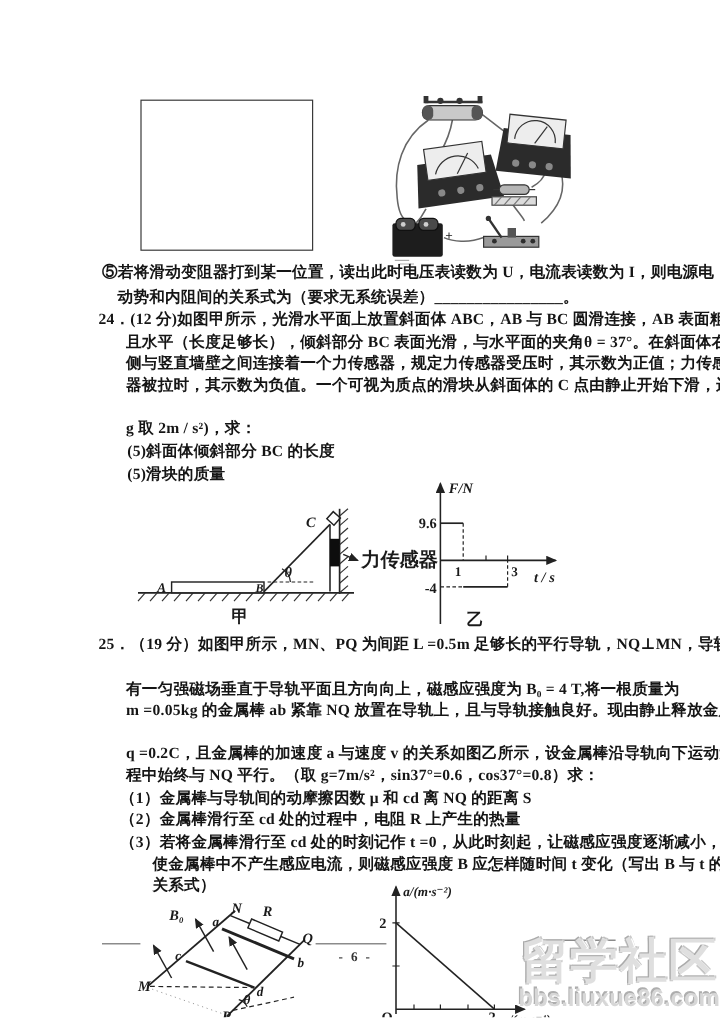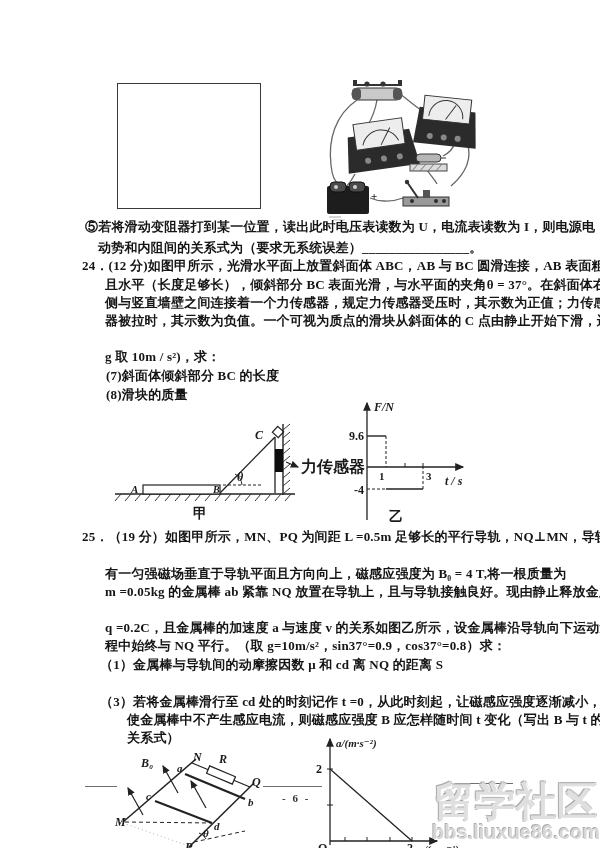--- a/index.html
+++ b/index.html
@@ -104,30 +104,31 @@
     </g>
   </svg>
 
   <div class="tline" style="left:85px;top:218px">⑤若将滑动变阻器打到某一位置，读出此时电压表读数为 U，电流表读数为 I，则电源电</div>
   <div class="tline" style="left:98px;top:239px">动势和内阻间的关系式为（要求无系统误差）________________。</div>
 
   <div class="tline" style="left:82px;top:257px">24．(12 分)如图甲所示，光滑水平面上放置斜面体 ABC，AB 与 BC 圆滑连接，AB 表面粗糙</div>
   <div class="tline" style="left:105px;top:276px">且水平（长度足够长），倾斜部分 BC 表面光滑，与水平面的夹角θ = 37°。在斜面体右</div>
   <div class="tline" style="left:105px;top:294px">侧与竖直墙壁之间连接着一个力传感器，规定力传感器受压时，其示数为正值；力传感</div>
   <div class="tline" style="left:105px;top:312px">器被拉时，其示数为负值。一个可视为质点的滑块从斜面体的 C 点由静止开始下滑，运</div>
-  <div class="tline" style="left:105px;top:348px">g 取 10m / s²)，求：</div>
-  <div class="tline" style="left:106px;top:367px">(7)斜面体倾斜部分 BC 的长度</div>
-  <div class="tline" style="left:106px;top:386px">(8)滑块的质量</div>
+  <div class="tline" style="left:105px;top:348px">g 取 2m / s²)，求：</div>
+  <div class="tline" style="left:106px;top:367px">(5)斜面体倾斜部分 BC 的长度</div>
+  <div class="tline" style="left:106px;top:386px">(5)滑块的质量</div>
 
   <div class="tline" style="left:82px;top:528px">25．（19 分）如图甲所示，MN、PQ 为间距 L =0.5m 足够长的平行导轨，NQ⊥MN，导轨的</div>
   <div class="tline" style="left:105px;top:565px">有一匀强磁场垂直于导轨平面且方向向上，磁感应强度为 B₀ = 4 T,将一根质量为</div>
   <div class="tline" style="left:105px;top:583px">m =0.05kg 的金属棒 ab 紧靠 NQ 放置在导轨上，且与导轨接触良好。现由静止释放金属</div>
   <div class="tline" style="left:105px;top:619px">q =0.2C，且金属棒的加速度 a 与速度 v 的关系如图乙所示，设金属棒沿导轨向下运动过</div>
-  <div class="tline" style="left:105px;top:637px">程中始终与 NQ 平行。（取 g=10m/s²，sin37°=0.9，cos37°=0.8）求：</div>
+  <div class="tline" style="left:105px;top:637px">程中始终与 NQ 平行。（取 g=7m/s²，sin37°=0.6，cos37°=0.8）求：</div>
   <div class="tline" style="left:100px;top:656px">（1）金属棒与导轨间的动摩擦因数 μ 和 cd 离 NQ 的距离 S</div>
+  <div class="tline" style="left:100px;top:674px">（2）金属棒滑行至 cd 处的过程中，电阻 R 上产生的热量</div>
   <div class="tline" style="left:100px;top:693px">（3）若将金属棒滑行至 cd 处的时刻记作 t =0，从此时刻起，让磁感应强度逐渐减小，为</div>
   <div class="tline" style="left:127px;top:711px">使金属棒中不产生感应电流，则磁感应强度 B 应怎样随时间 t 变化（写出 B 与 t 的</div>
   <div class="tline" style="left:127px;top:729px">关系式）</div>
 
   <svg style="left:105px;top:420px" width="290" height="102" viewBox="0 0 290 102">
     <defs>
         <marker id="ah1" markerWidth="8" markerHeight="8" refX="6" refY="3" orient="auto">
           <path d="M0,0L7,3L0,6z" fill="#222"></path>
         </marker>
       </defs>

